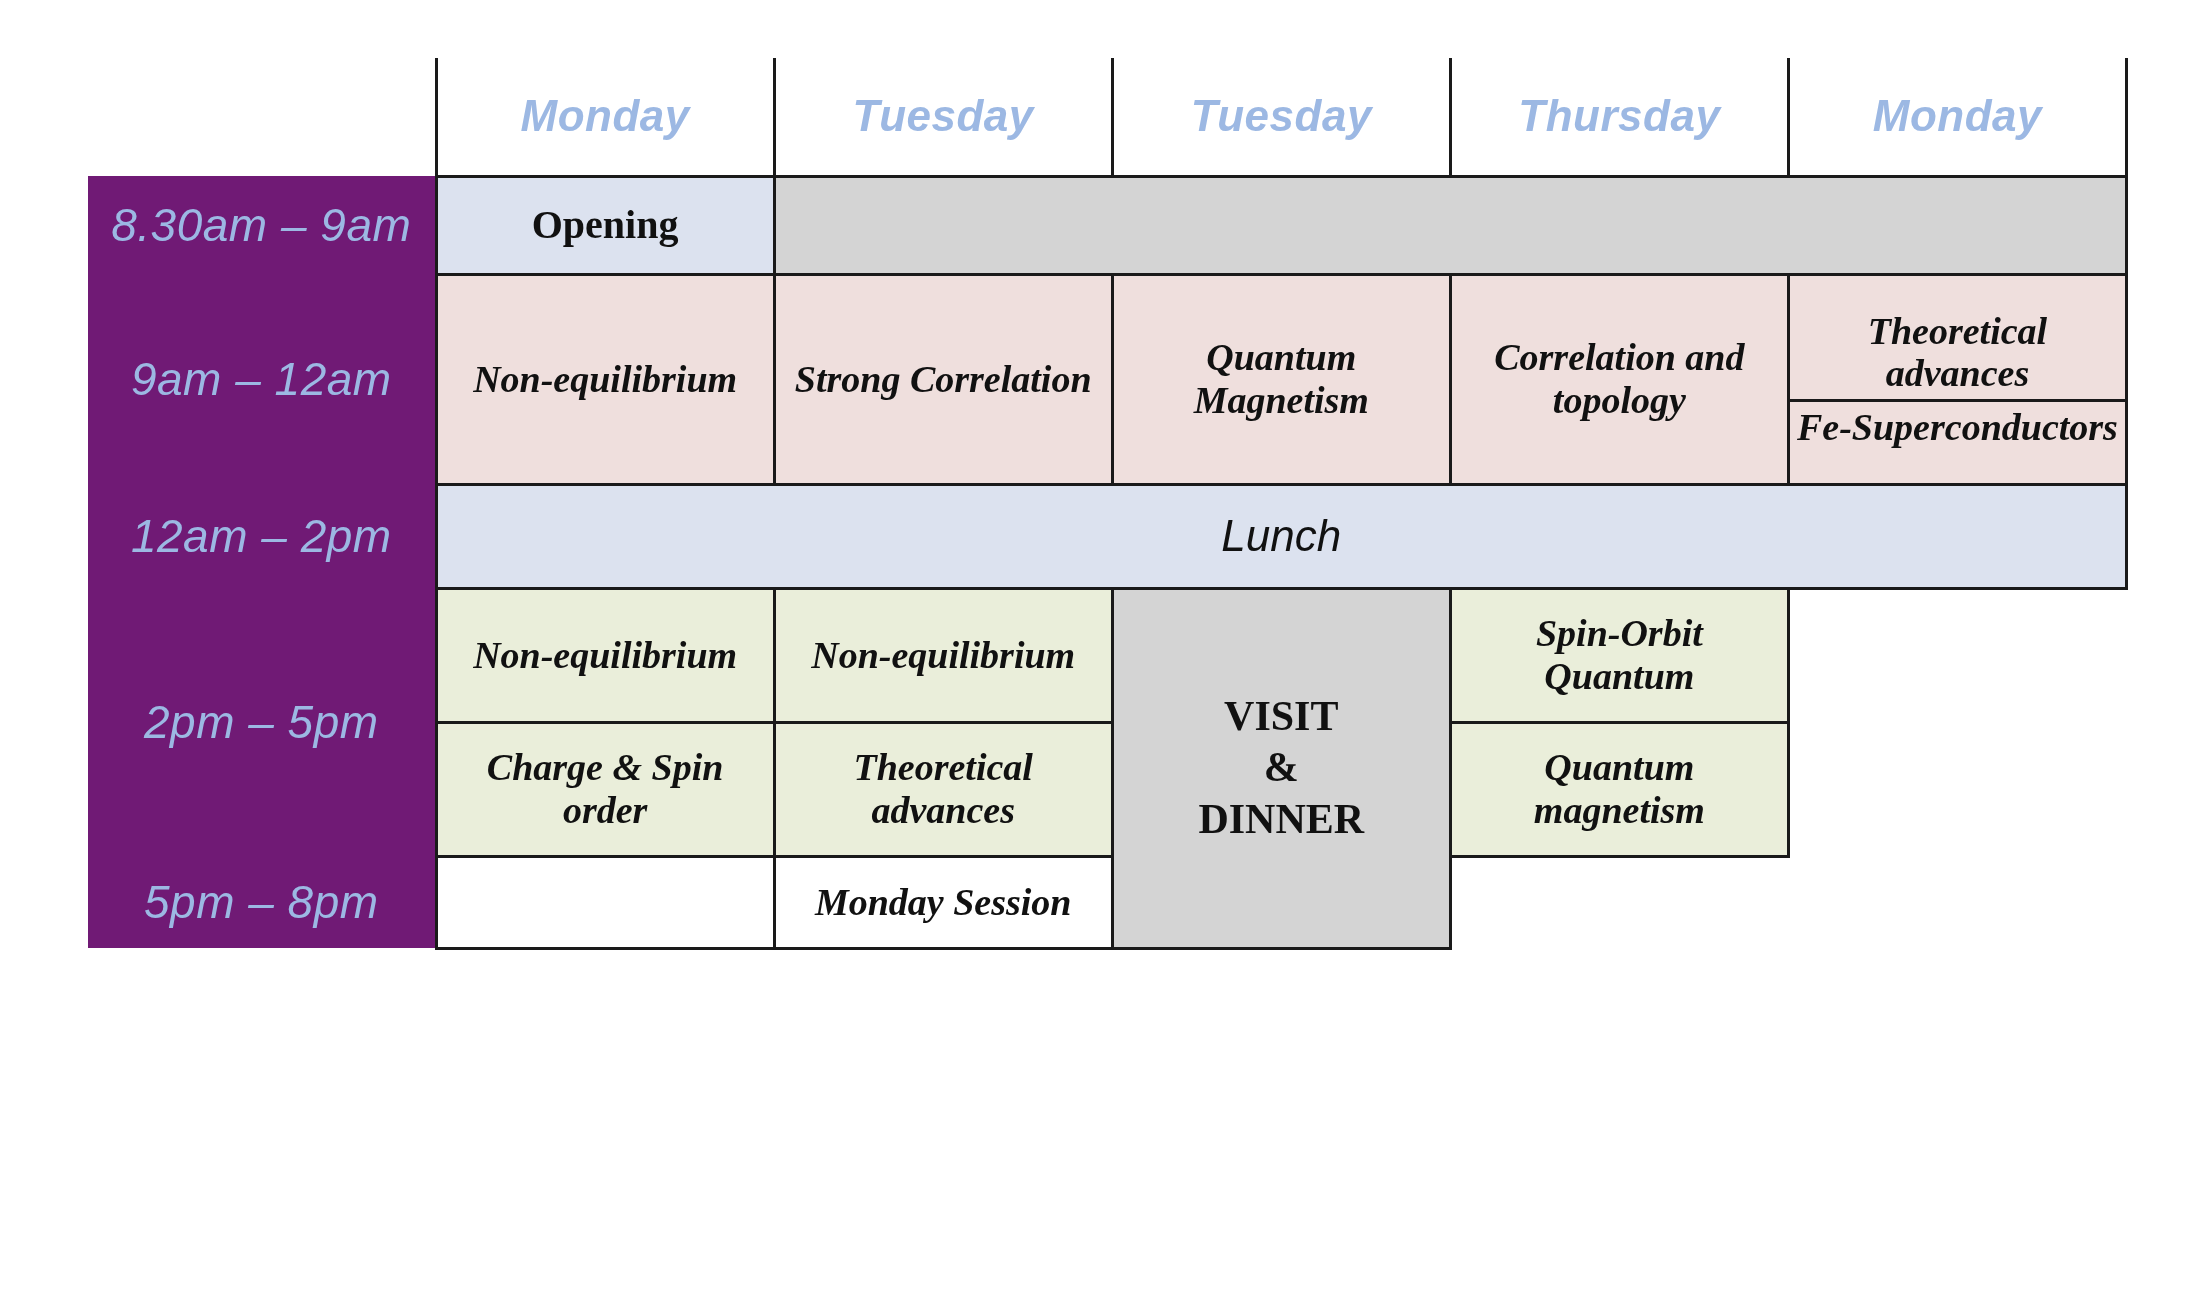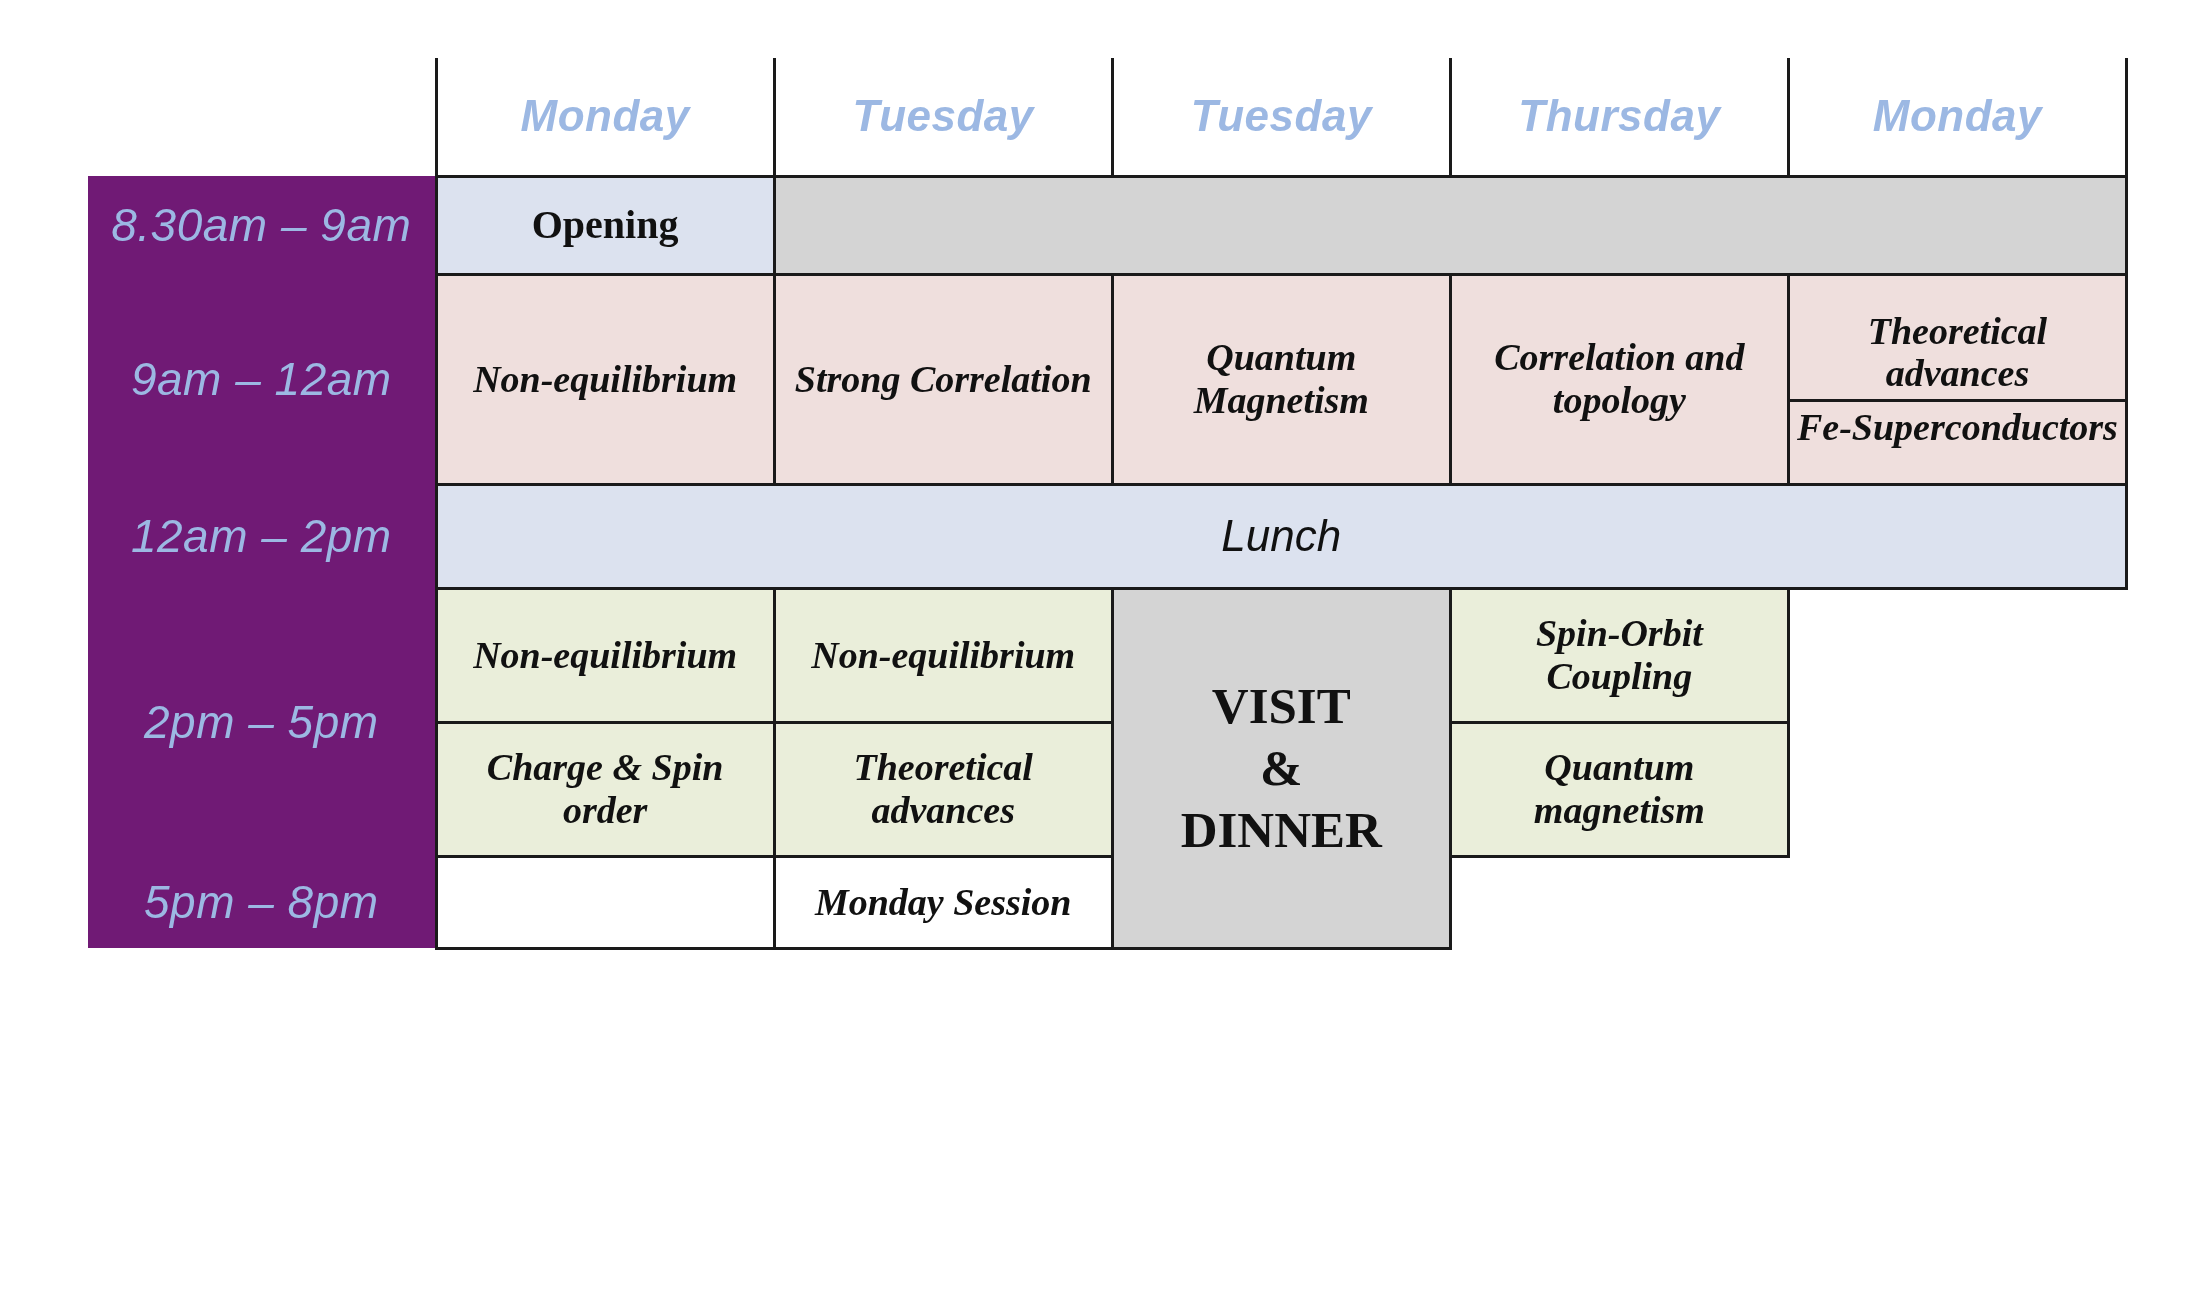--- a/index.html
+++ b/index.html
@@ -116,21 +116,21 @@
     font-family: "Liberation Sans", sans-serif;
     font-style: italic;
     font-weight: 400;
     font-size: 44px;
     color: #111111;
   }
   .visit-text {
     font-family: "Liberation Serif", serif;
     font-style: normal;
     font-weight: bold;
-    font-size: 51px;
+    font-size: 42px;
     line-height: 1.22;
     color: #111111;
   }
 </style>
 </head>
 <body>
 
 <div id="schedule-root">
 
   <table class="schedule">
@@ -190,21 +190,21 @@
       <td class="time-cell" rowspan="2">2pm – 5pm</td>
       <td class="cell fill-green" style="border-bottom:3px solid #1a1a1a;">Non-equilibrium</td>
       <td class="cell fill-green" style="border-bottom:3px solid #1a1a1a;">Non-equilibrium</td>
       <td class="cell upright fill-gray" rowspan="3">
         <div class="visit-text">
           <div>VISIT</div>
           <div>&amp;</div>
           <div>DINNER</div>
         </div>
       </td>
-      <td class="cell fill-green" style="border-bottom:3px solid #1a1a1a;">Spin-Orbit Coupling</td>
+      <td class="cell fill-green" style="border-bottom:3px solid #1a1a1a;">Spin-Orbit Quantum</td>
       <td class="cell noborder"></td>
     </tr>
 
     <tr class="r-aft">
       <td class="cell fill-green">Charge &amp; Spin order</td>
       <td class="cell fill-green">Theoretical advances</td>
       <td class="cell fill-green">Quantum magnetism</td>
       <td class="cell noborder"></td>
     </tr>
 

